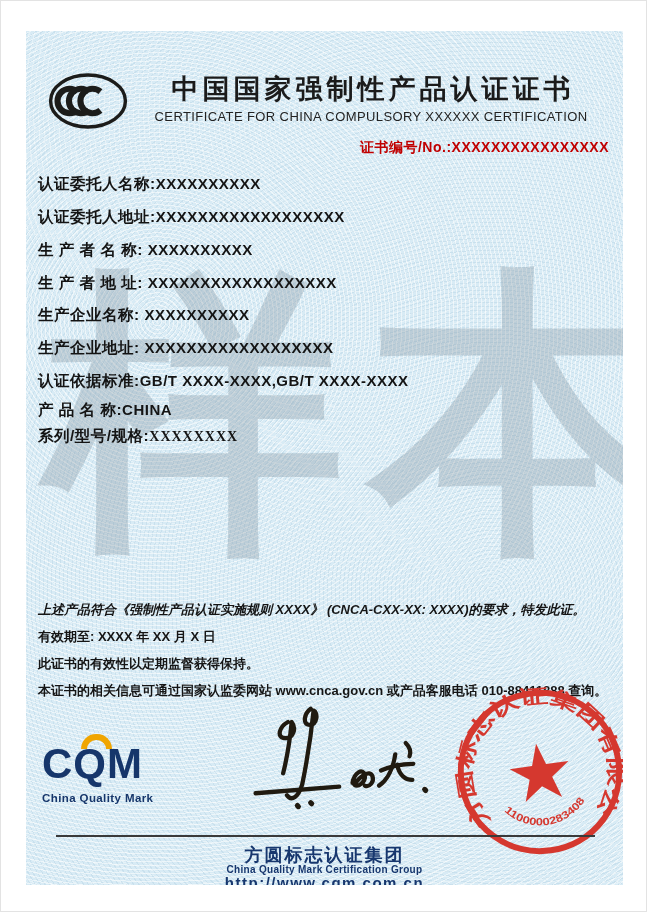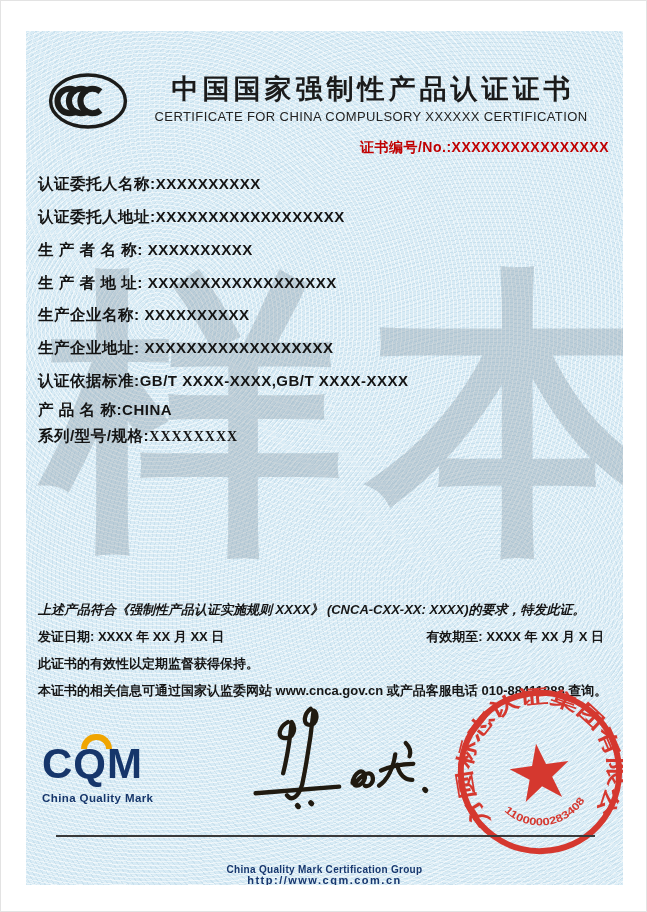--- a/index.html
+++ b/index.html
@@ -66,21 +66,21 @@
   
   .sig{position:absolute;left:222px;top:668px;width:190px;height:122px;}
 
   
   .seal{position:absolute;left:428px;top:655px;width:172px;height:172px;transform:rotate(-8deg);}
 
   
   .rule{position:absolute;left:30px;right:28px;top:804px;height:2px;background:#3a3a3a;}
   .foot-cn{position:absolute;left:0;right:0;top:812px;text-align:center;font-size:18px;font-weight:bold;color:#17376e;letter-spacing:2px;}
   .foot-en{position:absolute;left:0;right:0;top:833px;text-align:center;font-size:10px;font-weight:bold;color:#17376e;letter-spacing:.3px;}
-  .foot-url{position:absolute;left:0;right:0;top:843px;text-align:center;font-size:11px;font-weight:bold;color:#17376e;letter-spacing:1.5px;}
+  .foot-url{position:absolute;left:0;right:0;top:843px;text-align:center;font-size:15px;font-weight:bold;color:#17376e;letter-spacing:1.5px;}
 </style>
 </head>
 <body>
 
 <div class="page">
   <div class="cert">
 
     <div class="wm">样本</div>
 
     <div class="layer">
@@ -101,21 +101,20 @@
       <div class="field f2"><span class="flabel">生 产 者 名 称: </span><span class="fvalue">XXXXXXXXXX</span></div>
       <div class="field f3"><span class="flabel">生 产 者 地 址: </span><span class="fvalue">XXXXXXXXXXXXXXXXXX</span></div>
       <div class="field f4"><span class="flabel">生产企业名称: </span><span class="fvalue">XXXXXXXXXX</span></div>
       <div class="field f5"><span class="flabel">生产企业地址: </span><span class="fvalue">XXXXXXXXXXXXXXXXXX</span></div>
       <div class="field f6"><span class="flabel">认证依据标准:</span><span class="fvalue">GB/T XXXX-XXXX,GB/T XXXX-XXXX</span></div>
       <div class="field f7"><span class="flabel">产 品 名 称:</span><span class="fvalue">CHINA</span></div>
       <div class="field f8"><span class="flabel">系列/型号/规格:</span><span class="fvalue serif">XXXXXXXX</span></div>
 
       <div class="stmt">上述产品符合《强制性产品认证实施规则 XXXX》 (CNCA-CXX-XX: XXXX)的要求，特发此证。</div>
       <div class="dates">
-        <span class="iss">发证日期:  XXXX 年 XX 月 XX 日</span>
         <span class="exp">有效期至: XXXX 年 XX 月 X 日</span>
       </div>
       <div class="note1">此证书的有效性以定期监督获得保持。</div>
       <div class="note2">本证书的相关信息可通过国家认监委网站 www.cnca.gov.cn 或产品客服电话 010-88411888 查询。</div>
 
       <div class="cqm">
         <div class="cqm-text">CQM<span class="cqm-arc"></span></div>
         <div class="cqm-tag">China Quality Mark</div>
       </div>
 
@@ -146,18 +145,19 @@
         <text font-size="23" font-weight="bold" fill="#d5382f">
           <textPath href="#sealArcTop" textLength="396" lengthAdjust="spacingAndGlyphs">方圆标志认证集团有限公司</textPath>
         </text>
         <text font-size="12" font-weight="bold" fill="#d5382f">
           <textPath href="#sealArcBottom" startOffset="4" textLength="108" lengthAdjust="spacingAndGlyphs">1100000283408</textPath>
         </text>
         <text x="100" y="132" text-anchor="middle" font-size="90" fill="#d5382f">★</text>
       </svg>
 
       <div class="rule"></div>
+      <div class="foot-cn">方圆标志认证集团</div>
       <div class="foot-en">China Quality Mark Certification Group</div>
       <div class="foot-url">http://www.cqm.com.cn</div>
 
     </div>
   </div>
 </div>
 
 </body></html>

